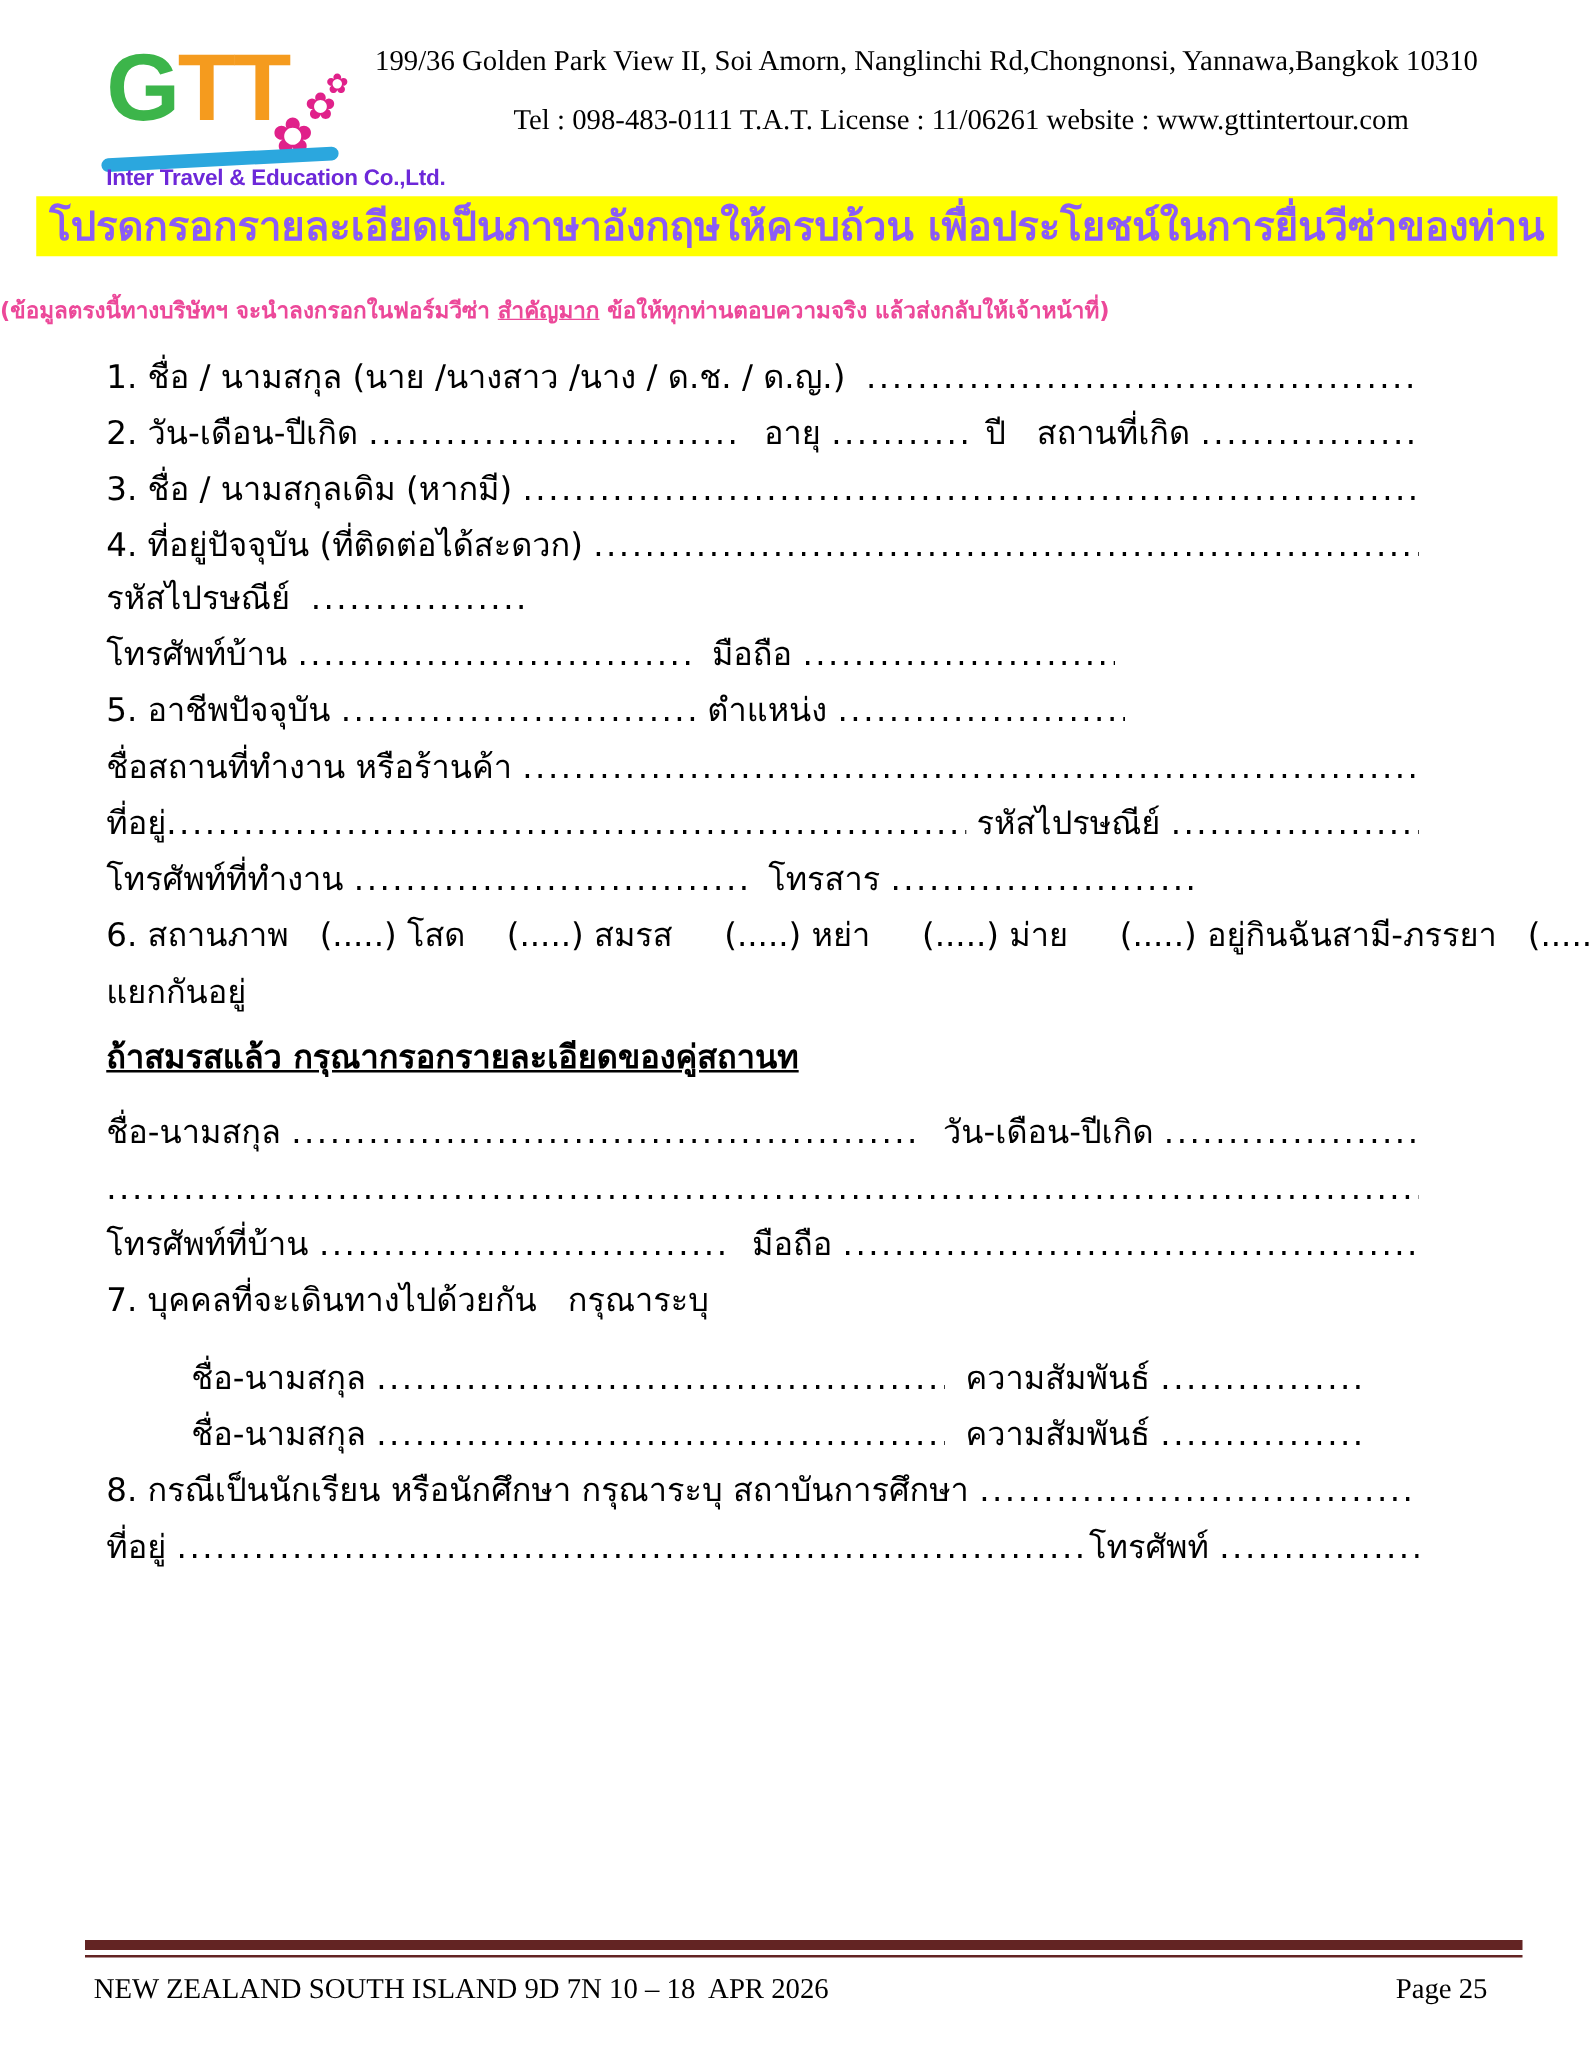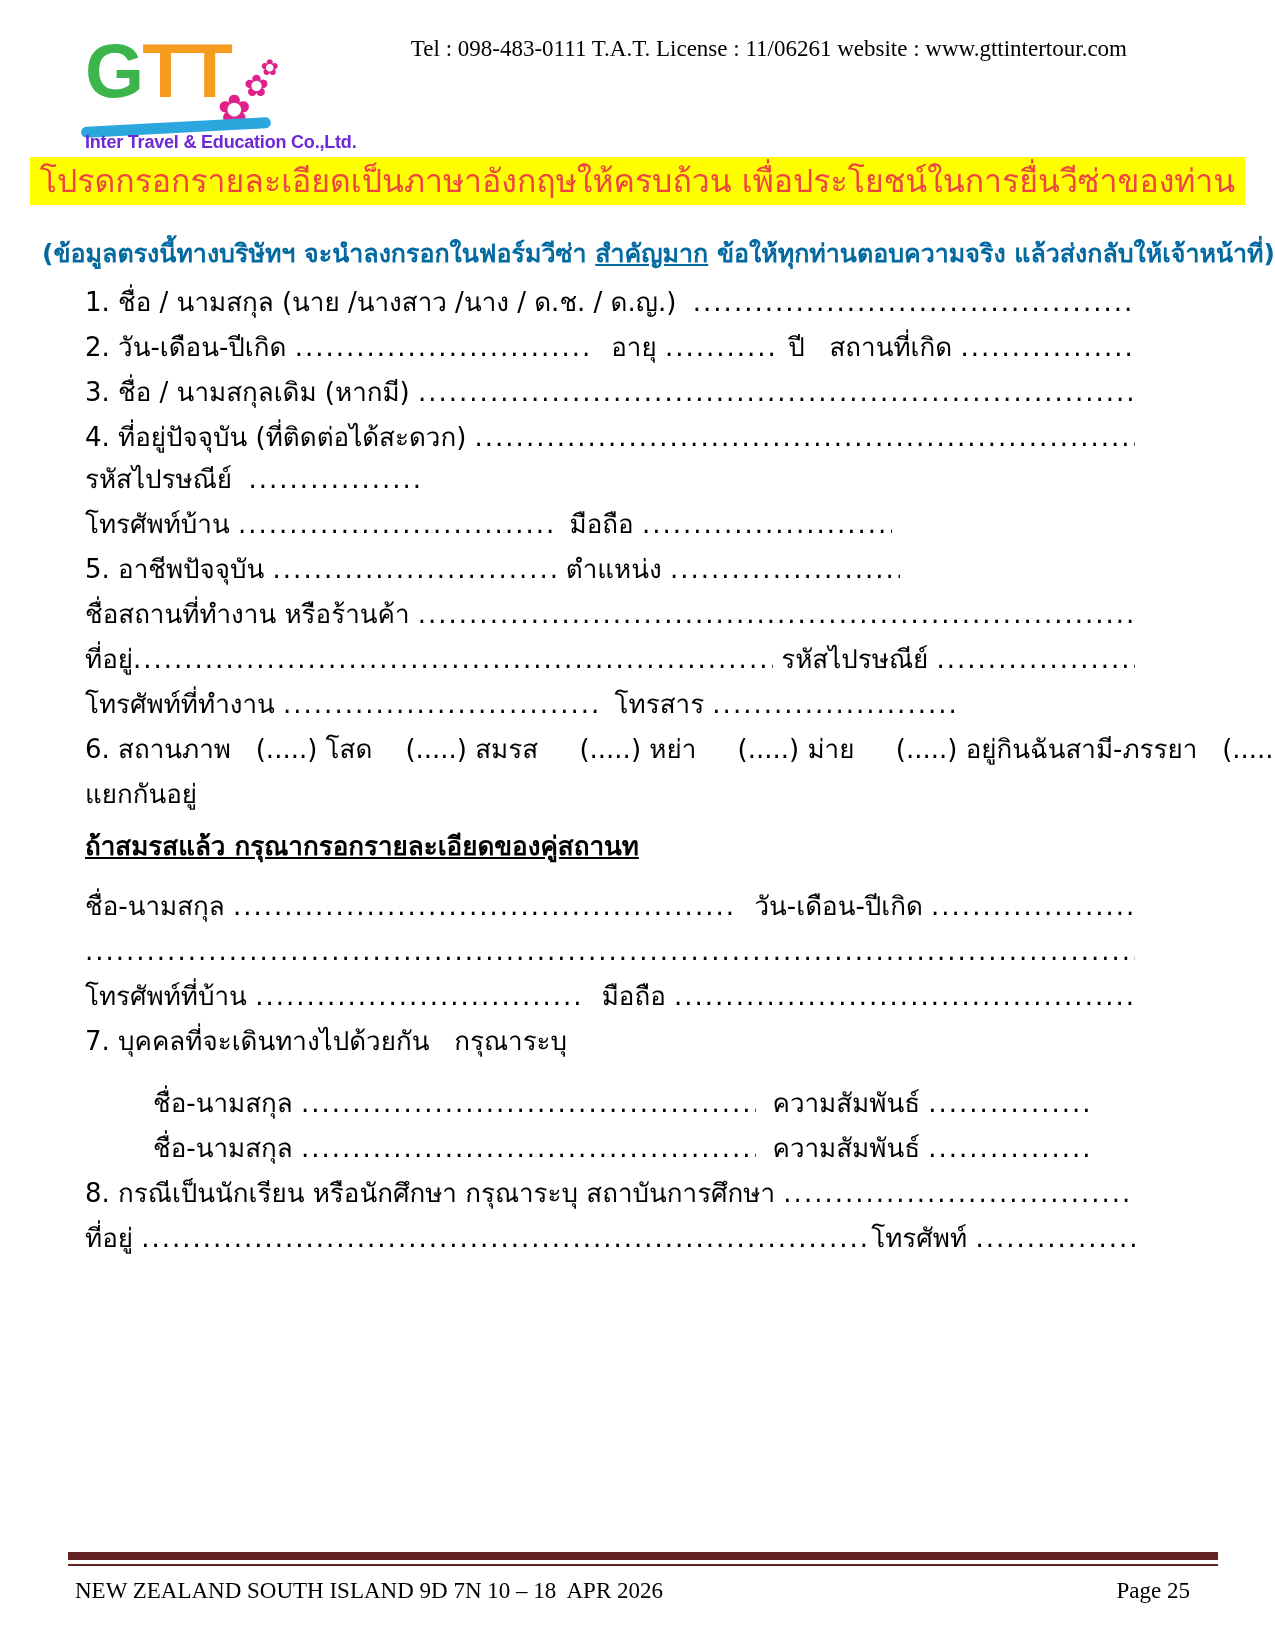--- a/index.html
+++ b/index.html
@@ -22,25 +22,25 @@
                   font-family:"Liberation Sans", sans-serif; font-weight:bold;
                   font-size:18px; letter-spacing:-0.2px; white-space:nowrap;margin-top:40px; }
 
   .header-text { position:absolute; left:300px; right:148px; top:36px;
                  text-align:right; font-family:"Liberation Serif", serif;
                  font-size:23px; }
   .header-text .hline { margin-bottom:21px; white-space:nowrap; }
 
   
   .title-wrap { position:absolute; top:157px; left:0; width:100%; text-align:center; }
-  .title-hl { display:inline-block; background:#ffff00; color:#ef4444;
-              font-weight:normal; font-size:32px; line-height:1.45; padding:1px 10px;
+  .title-hl { display:inline-block; background:#ffff00; color:#8b5cf6;
+              font-weight:bold; font-size:32px; line-height:1.45; padding:1px 10px;
               white-space:nowrap; }
-  .notice { position:absolute; top:233px; left:0; width:100%; text-align:right;
-            color:#0369a1; font-weight:bold; font-size:25px; white-space:nowrap; }
+  .notice { position:absolute; top:233px; left:0; width:100%; text-align:left;
+            color:#ec4899; font-weight:bold; font-size:18px; white-space:nowrap; }
   .notice .u { text-decoration:underline; }
 
   
   #form-rows { position:absolute; top:287px; left:85px; right:140px; }
   .frow { display:flex; flex-wrap:nowrap; align-items:flex-end;
           font-size:26px; line-height:30px; }
   .frow + .frow { margin-top:15px; }
   .frow.indent { padding-left:68px; }
   .frow.heading { font-weight:bold; }
   .frow.heading .lbl { text-decoration:underline; }
@@ -65,20 +65,21 @@
 <div class="logo">
   <div class="logo-letters"><span class="logo-g">G</span><span class="logo-tt">TT</span></div>
   <span class="logo-flower lf1">✿</span>
   <span class="logo-flower lf2">✿</span>
   <span class="logo-flower lf3">✿</span>
   <div class="logo-stroke"></div>
   <div class="logo-tagline">Inter Travel &amp; Education Co.,Ltd.</div>
 </div>
 
 <div class="header-text">
+  <div class="hline">199/36 Golden Park View II, Soi Amorn, Nanglinchi Rd,Chongnonsi, Yannawa,Bangkok 10310</div>
   <div class="hline">Tel : 098-483-0111 T.A.T. License : 11/06261 website : www.gttintertour.com</div>
 </div>
 
 <div class="title-wrap">
   <span class="title-hl">โปรดกรอกรายละเอียดเป็นภาษาอังกฤษให้ครบถ้วน เพื่อประโยชน์ในการยื่นวีซ่าของท่าน</span>
 </div>
 
 <div class="notice"><span>(ข้อมูลตรงนี้ทางบริษัทฯ จะนำลงกรอกในฟอร์มวีซ่า </span><span class="u">สำคัญมาก</span><span> ข้อให้ทุกท่านตอบความจริง แล้วส่งกลับให้เจ้าหน้าที่)</span></div>
 
 <div id="form-rows">

